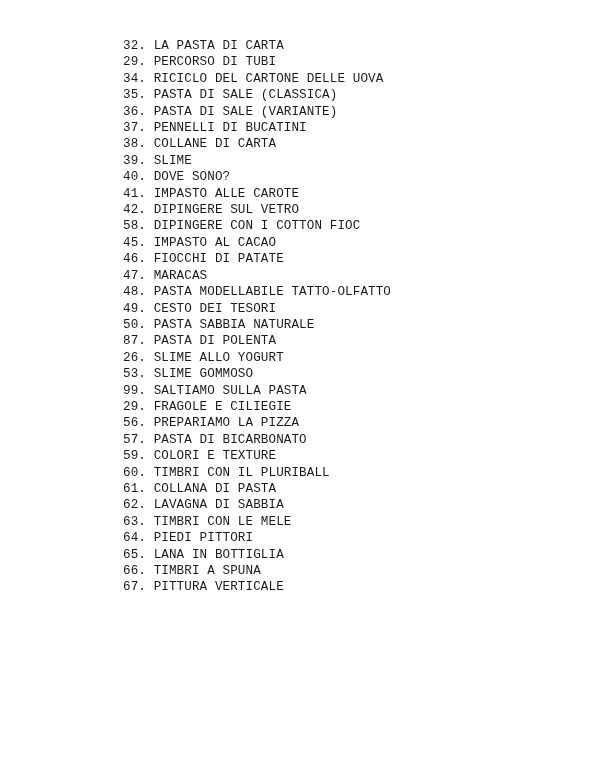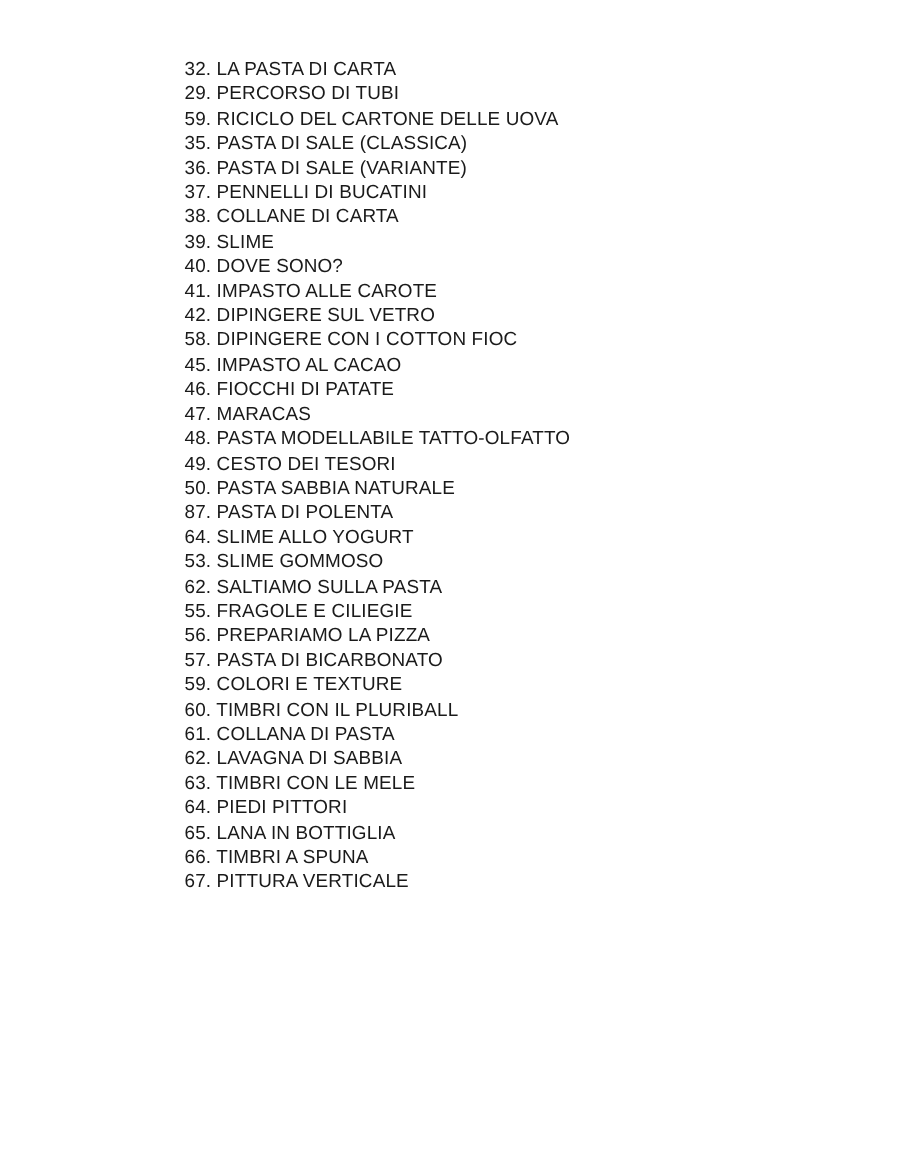--- a/index.html
+++ b/index.html
@@ -1,54 +1,54 @@
 <!DOCTYPE html>
 <html><head>
 <meta charset="utf-8">
 <style>
   html, body { margin: 0; padding: 0; background: #ffffff; }
   body { width: 600px; height: 782px; position: relative; overflow: hidden; }
   .page { position: absolute; left: 0; top: 0; width: 600px; height: 782px; background: #ffffff; }
   .list {
     position: absolute; left: 123px; top: 38px;
     margin: 0; padding: 0; list-style: none;
-    font-family: Liberation Sans, sans-serif;
+    font-family: Liberation Mono, monospace;
     font-size: 12.6px; line-height: 16.4px; color: #1a1a1a;
     letter-spacing: 0.1px;
   }
   .list li { white-space: nowrap; }
 </style>
 </head>
 <body>
 
 <div class="page">
   <ul class="list">
     <li>32. LA PASTA DI CARTA</li>
     <li>29. PERCORSO DI TUBI</li>
-    <li>59. RICICLO DEL CARTONE DELLE UOVA</li>
+    <li>34. RICICLO DEL CARTONE DELLE UOVA</li>
     <li>35. PASTA DI SALE (CLASSICA)</li>
     <li>36. PASTA DI SALE (VARIANTE)</li>
     <li>37. PENNELLI DI BUCATINI</li>
     <li>38. COLLANE DI CARTA</li>
     <li>39. SLIME</li>
     <li>40. DOVE SONO?</li>
     <li>41. IMPASTO ALLE CAROTE</li>
     <li>42. DIPINGERE SUL VETRO</li>
     <li>58. DIPINGERE CON I COTTON FIOC</li>
     <li>45. IMPASTO AL CACAO</li>
     <li>46. FIOCCHI DI PATATE</li>
     <li>47. MARACAS</li>
     <li>48. PASTA MODELLABILE TATTO-OLFATTO</li>
     <li>49. CESTO DEI TESORI</li>
     <li>50. PASTA SABBIA NATURALE</li>
     <li>87. PASTA DI POLENTA</li>
-    <li>64. SLIME ALLO YOGURT</li>
+    <li>26. SLIME ALLO YOGURT</li>
     <li>53. SLIME GOMMOSO</li>
-    <li>62. SALTIAMO SULLA PASTA</li>
-    <li>55. FRAGOLE E CILIEGIE</li>
+    <li>99. SALTIAMO SULLA PASTA</li>
+    <li>29. FRAGOLE E CILIEGIE</li>
     <li>56. PREPARIAMO LA PIZZA</li>
     <li>57. PASTA DI BICARBONATO</li>
     <li>59. COLORI E TEXTURE</li>
     <li>60. TIMBRI CON IL PLURIBALL</li>
     <li>61. COLLANA DI PASTA</li>
     <li>62. LAVAGNA DI SABBIA</li>
     <li>63. TIMBRI CON LE MELE</li>
     <li>64. PIEDI PITTORI</li>
     <li>65. LANA IN BOTTIGLIA</li>
     <li>66. TIMBRI A SPUNA</li>

